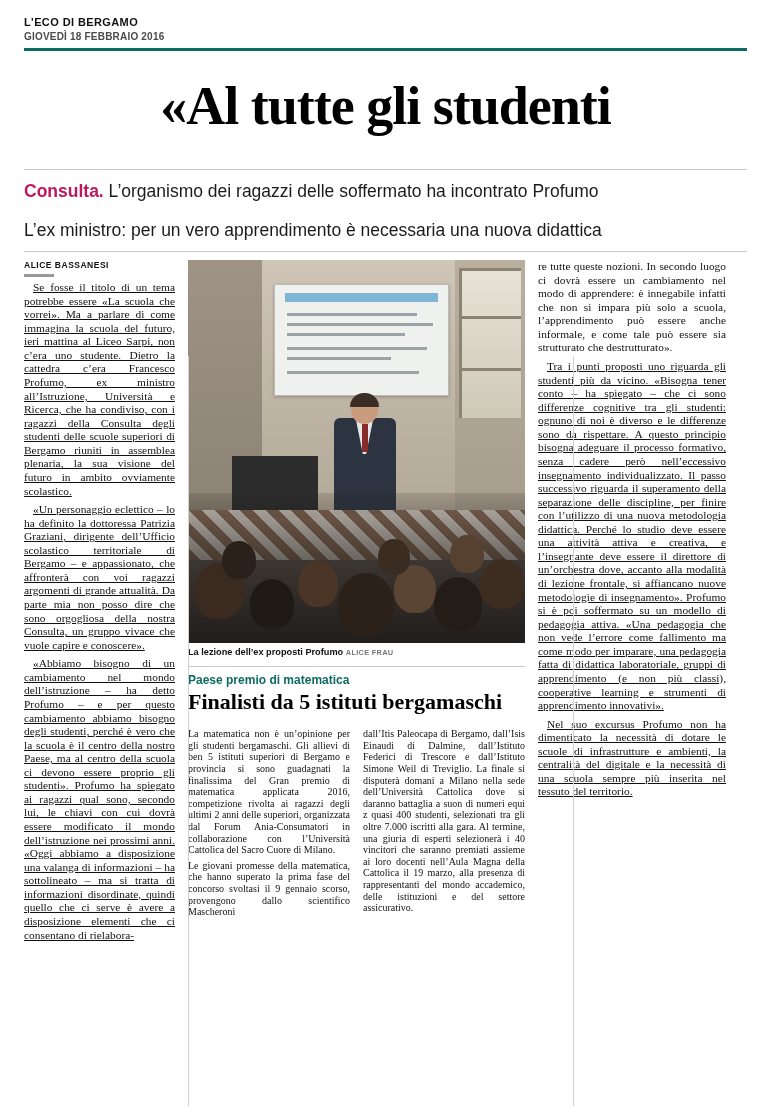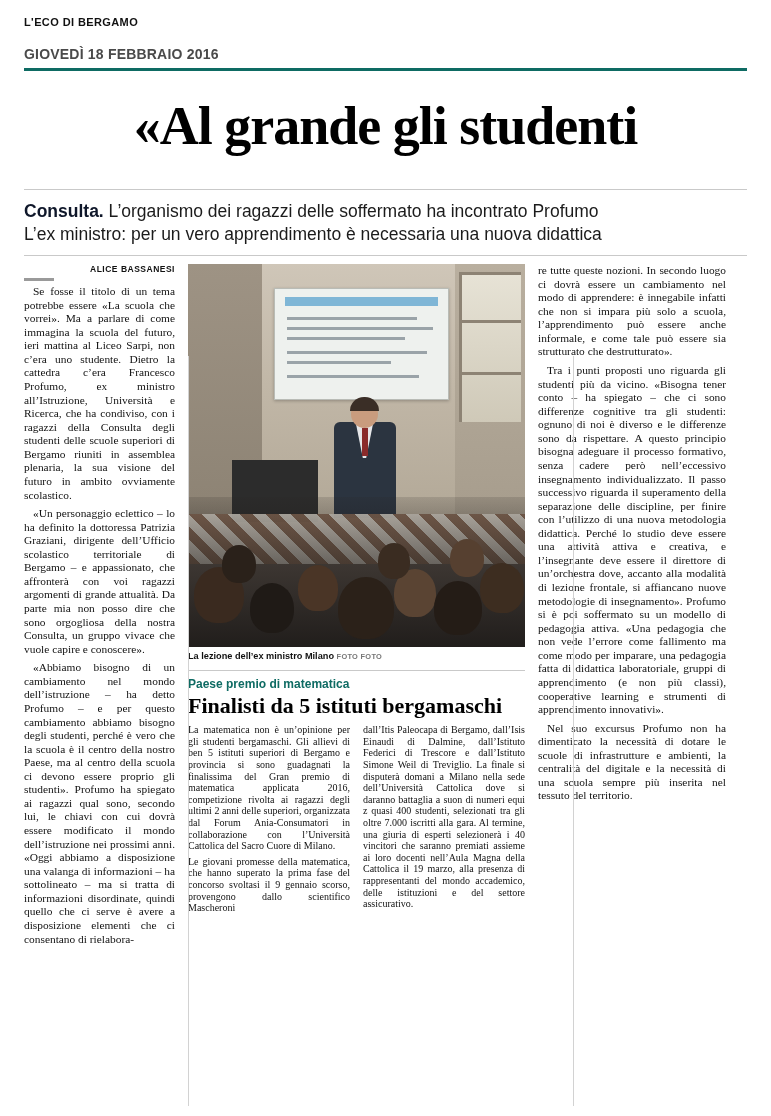--- a/index.html
+++ b/index.html
@@ -28,24 +28,24 @@
   .masthead-title {
     font-family: "Liberation Sans", sans-serif;
     font-weight: bold;
     font-size: 11px;
     letter-spacing: 0.4px;
     color: #111;
   }
   .masthead-date {
     font-family: "Liberation Sans", sans-serif;
     font-weight: bold;
-    font-size: 14px;
+    font-size: 10px;
     letter-spacing: 0.2px;
     color: #4a4a4a;
-    margin-top: 18px;
+    margin-top: 3px;
   }
 
   
   .headline {
     margin-top: 26px;
     text-align: center;
     font-family: "Liberation Serif", serif;
     font-weight: bold;
     font-size: 54px;
     line-height: 1.08;
@@ -57,24 +57,24 @@
   .deck {
     margin-top: 34px;
     border-top: 1px solid #c9c9c9;
     padding-top: 10px;
     font-family: "Liberation Sans", sans-serif;
     font-size: 17.5px;
     line-height: 1.28;
     color: #1b1b1b;
   }
   .deck .kicker {
-    color: #0f172a;
-    font-weight: bold;
-  }
-  .deck-line2 { display: block; }
+    color: #be185d;
+    font-weight: bold;
+  }
+  .deck-line2 { display: block; margin-top: 16px; }
 
   .rule-thin {
     border-bottom: 1px solid #c9c9c9;
     margin-top: 10px;
   }
 
   
   .body-wrap {
     display: flex;
     gap: 13px;
@@ -84,39 +84,38 @@
   .col-mid { width: 337px; }
   .col-right { width: 188px; }
 
   .byline {
     font-family: "Liberation Sans", sans-serif;
     font-weight: bold;
     font-size: 8.5px;
     letter-spacing: 0.5px;
     color: #111;
     margin-bottom: 4px;
-    text-align: right;
   }
   .byline-rule {
     width: 30px;
     height: 3px;
     background: #9a9a9a;
     margin-bottom: 4px;
   }
 
   p.txt {
     margin: 0 0 5px 0;
     font-size: 11.4px;
     line-height: 1.19;
     text-align: justify;
     hyphens: auto;
     -webkit-hyphens: auto;
     color: #111;
   }
-  p.txt.indent { text-indent: 9px; }
+  p.txt.indent { text-indent: 9px; text-decoration: underline; }
 
   
   .photo {
     width: 337px;
     height: 383px;
     position: relative;
     overflow: hidden;
     background: #6a5f57;
   }
   .ph-wall {
@@ -215,21 +214,21 @@
     font-weight: bold;
     font-size: 12px;
     color: #0e6b63;
   }
   .sub-title {
     font-family: "Liberation Serif", serif;
     font-weight: bold;
     font-size: 22px;
     line-height: 1.1;
     margin-top: 3px;
-    margin-bottom: 6px;
+    margin-bottom: 14px;
     color: #000;
   }
   .sub-cols {
     display: flex;
     gap: 13px;
   }
   .sub-col { width: 162px; }
   .sub-col p {
     margin: 0 0 4px 0;
     font-size: 10px;
@@ -251,21 +250,21 @@
 <body>
 
 <div class="page">
 
   <div class="masthead">
     <div class="masthead-title">L'ECO DI BERGAMO</div>
     <div class="masthead-date">GIOVEDÌ 18 FEBBRAIO 2016</div>
   </div>
 
   <div class="headline">
-    <span class="l1">«Al grande gli studenti</span>
+    <span class="l1">«Al tutte gli studenti</span>
   </div>
 
   <div class="deck">
     <span class="kicker">Consulta.</span>
     <span>L’organismo dei ragazzi delle soffermato ha incontrato Profumo</span>
     <span class="deck-line2">L’ex ministro: per un vero apprendimento è necessaria una nuova didattica</span>
   </div>
   <div class="rule-thin"></div>
 
   <div class="body-wrap">
@@ -318,22 +317,22 @@
           <div class="head" style="left:206px;bottom:30px; width:42px; height:48px; background:#5a4433;"></div>
           <div class="head" style="left:246px;bottom:12px; width:48px; height:54px; background:#241c16;"></div>
           <div class="head" style="left:292px;bottom:34px; width:44px; height:50px; background:#3d2d20;"></div>
           <div class="head" style="left:34px; bottom:64px; width:34px; height:38px; background:#2a211a;"></div>
           <div class="head" style="left:190px;bottom:68px; width:32px; height:36px; background:#3a2c21;"></div>
           <div class="head" style="left:262px;bottom:70px; width:34px; height:38px; background:#564030;"></div>
         </div>
       </div>
 
       <div class="photo-caption">
-        <span>La lezione dell’ex ministro Milano</span>
-        <span class="credit">FOTO FOTO</span>
+        <span>La lezione dell’ex proposti Profumo</span>
+        <span class="credit">ALICE FRAU</span>
       </div>
 
       <div class="sub-rule">
         <div class="sub-kicker">Paese premio di matematica</div>
         <div class="sub-title">Finalisti da 5 istituti bergamaschi</div>
         <div class="sub-cols">
           <div class="sub-col">
             <p>La matematica non è un’opinione per gli studenti bergamaschi. Gli allievi di ben 5 istituti superiori di Bergamo e provincia si sono guadagnati la finalissima del Gran premio di matematica applicata 2016, competizione rivolta ai ragazzi degli ultimi 2 anni delle superiori, organizzata dal Forum Ania-Consumatori in collaborazione con l’Università Cattolica del Sacro Cuore di Milano.</p>
             <p>Le giovani promesse della matematica, che hanno superato la prima fase del concorso svoltasi il 9 gennaio scorso, provengono dallo scientifico Mascheroni</p>
           </div>

